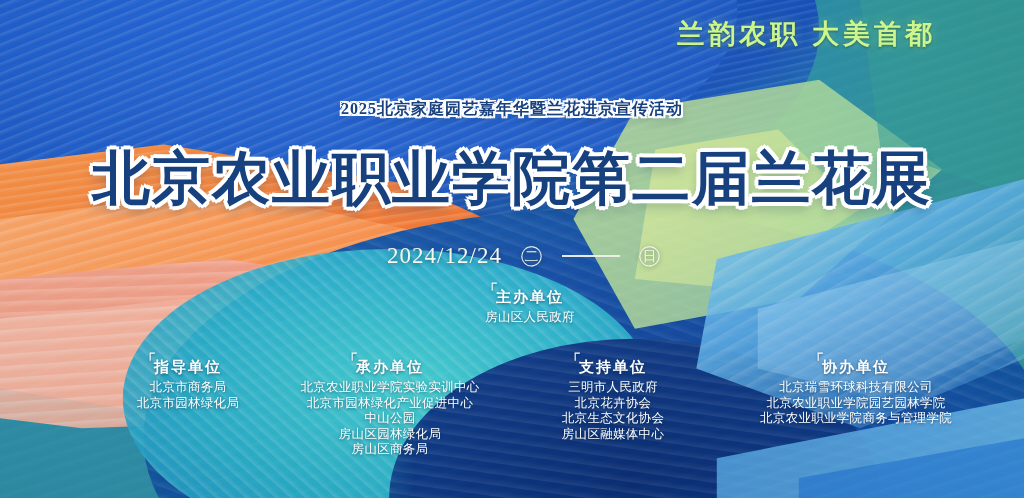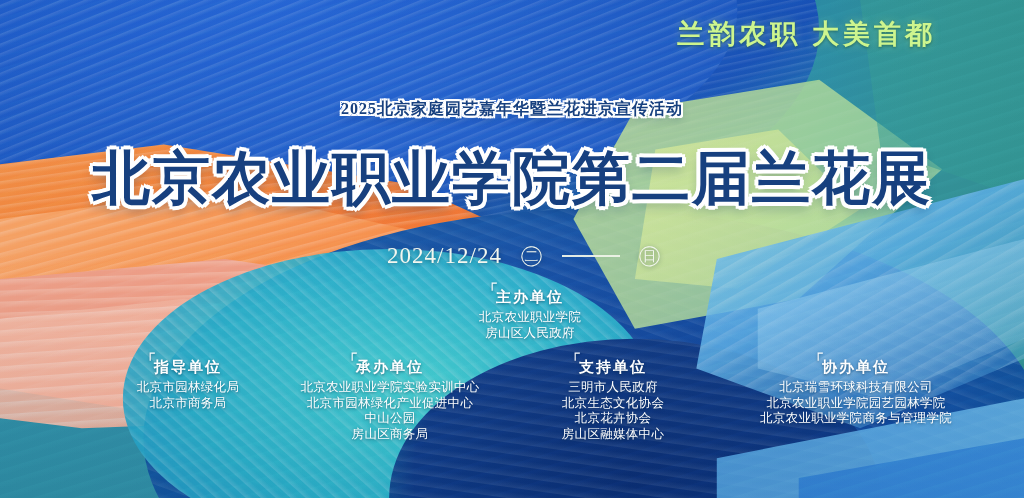--- a/index.html
+++ b/index.html
@@ -286,52 +286,52 @@
       <span>㊁</span>
       <span class="dash"></span>
       <span>㊐</span>
     </div>
 
     <div class="org org-host">
       <div class="org-head">
         <span class="brk">「</span>
         <span>主办单位</span>
       </div>
-      <div class="org-line">北京农业职业学院</div>
       <div class="org-line">房山区人民政府</div>
     </div>
 
     <div class="org org-guide">
       <div class="org-head">
         <span class="brk">「</span>
         <span>指导单位</span>
       </div>
+      <div class="org-line">北京市商务局</div>
       <div class="org-line">北京市园林绿化局</div>
-      <div class="org-line">北京市商务局</div>
     </div>
 
     <div class="org org-exec">
       <div class="org-head">
         <span class="brk">「</span>
         <span>承办单位</span>
       </div>
       <div class="org-line">北京农业职业学院实验实训中心</div>
       <div class="org-line">北京市园林绿化产业促进中心</div>
       <div class="org-line">中山公园</div>
+      <div class="org-line">房山区园林绿化局</div>
       <div class="org-line">房山区商务局</div>
     </div>
 
     <div class="org org-supp">
       <div class="org-head">
         <span class="brk">「</span>
         <span>支持单位</span>
       </div>
       <div class="org-line">三明市人民政府</div>
+      <div class="org-line">北京花卉协会</div>
       <div class="org-line">北京生态文化协会</div>
-      <div class="org-line">北京花卉协会</div>
       <div class="org-line">房山区融媒体中心</div>
     </div>
 
     <div class="org org-coop">
       <div class="org-head">
         <span class="brk">「</span>
         <span>协办单位</span>
       </div>
       <div class="org-line">北京瑞雪环球科技有限公司</div>
       <div class="org-line">北京农业职业学院园艺园林学院</div>

